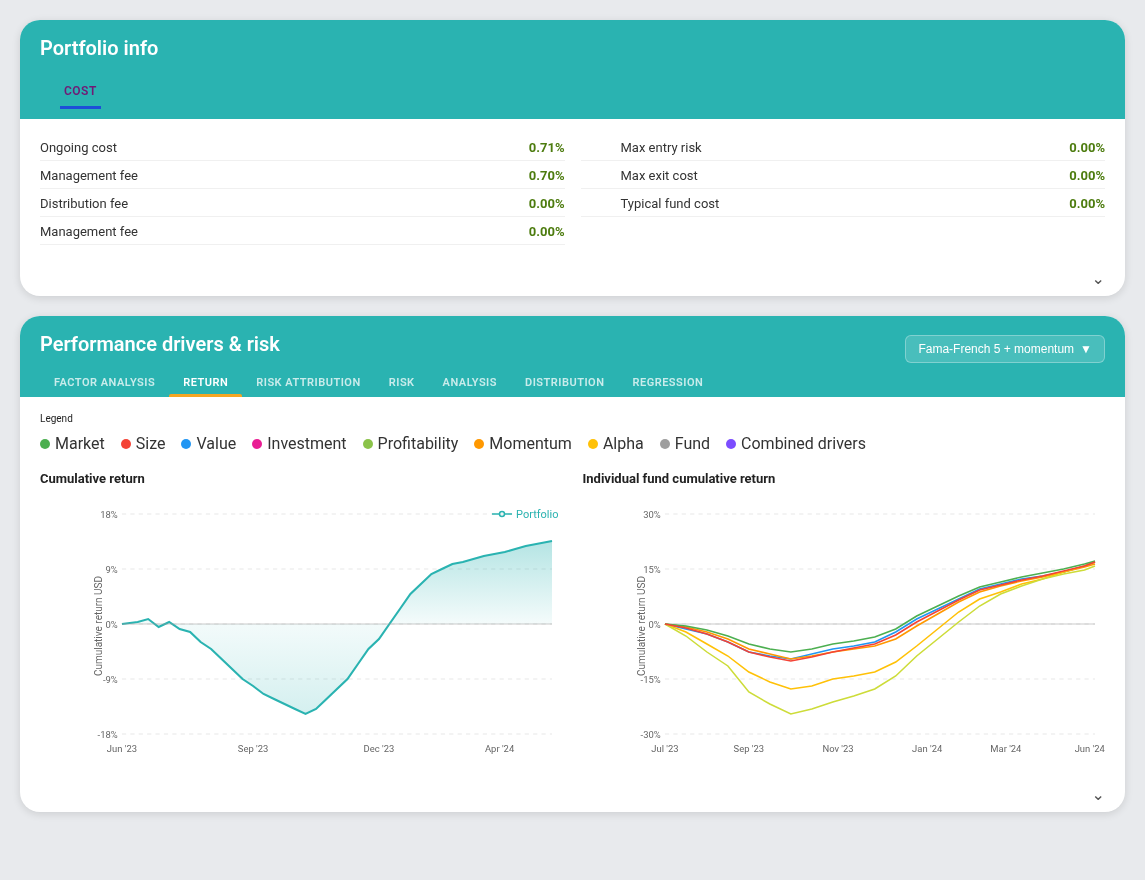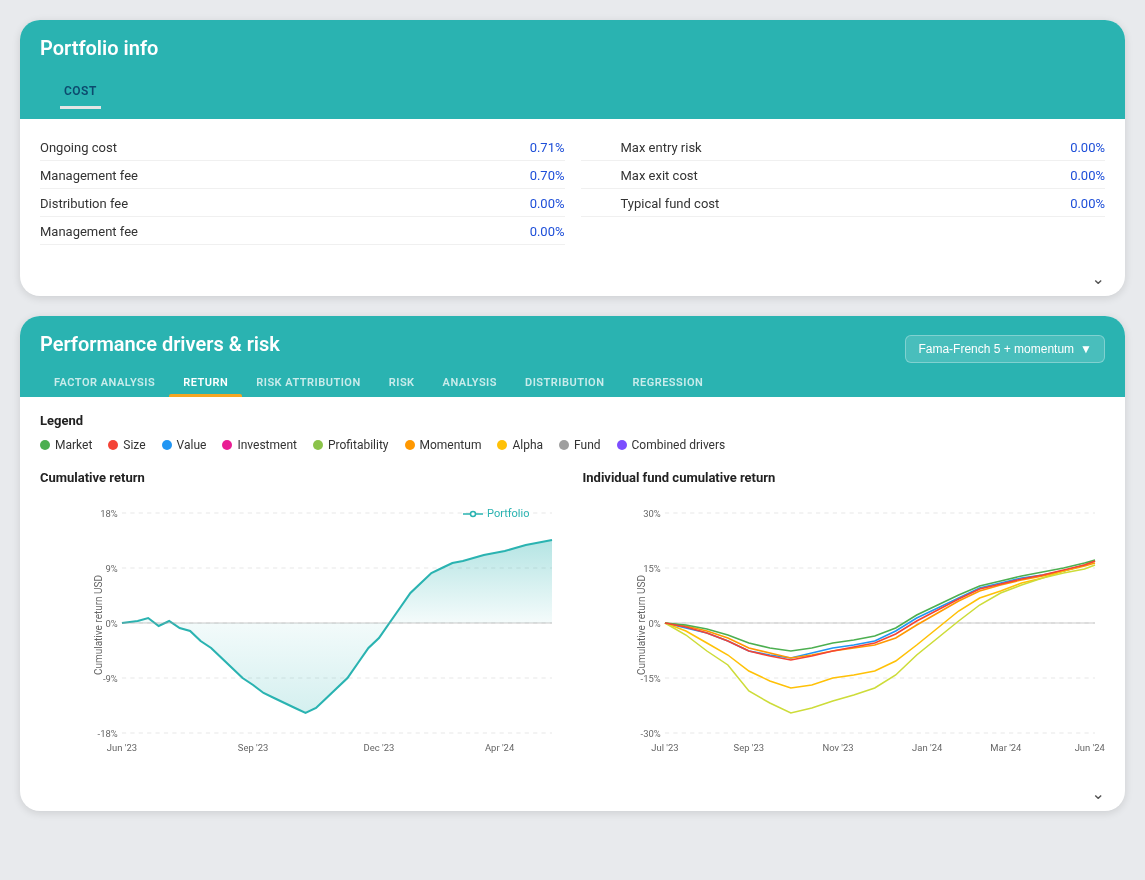--- a/index.html
+++ b/index.html
@@ -70,23 +70,23 @@
 
     
     .cost-tab {
       padding: 6px 20px 0;
       display: flex;
     }
 
     .cost-tab-item {
       font-size: 12px;
       font-weight: 600;
-      color: #0c4a6e;
+      color: #701a75;
       padding: 8px 4px;
-      border-bottom: 3px solid #e5e5e5;
+      border-bottom: 3px solid #1d4ed8;
       letter-spacing: 0.5px;
     }
 
     
     .info-table {
       padding: 16px 20px;
       display: grid;
       grid-template-columns: 1fr 1fr;
       gap: 16px;
     }
@@ -108,23 +108,23 @@
     .info-right .info-row {
       padding-left: 40px;
     }
 
     .info-label {
       color: #333;
       font-size: 13px;
     }
 
     .info-value {
-      color: #1d4ed8;
+      color: #4d7c0f;
       font-size: 13px;
-      font-weight: 400;
+      font-weight: 700;
     }
 
     .expand-btn {
       text-align: right;
       padding: 8px 20px;
       color: #555;
       font-size: 16px;
       cursor: pointer;
     }
 
@@ -149,38 +149,38 @@
       align-items: center;
       gap: 6px;
     }
 
     
     .legend-section {
       padding: 16px 20px 8px;
     }
 
     .legend-title {
-      font-size: 13px;
-      font-weight: 700;
+      font-size: 10px;
+      font-weight: 400;
       margin-bottom: 10px;
       color: #222;
     }
 
     .legend-items {
       display: flex;
       flex-wrap: wrap;
       gap: 16px;
       align-items: center;
     }
 
     .legend-item {
       display: flex;
       align-items: center;
       gap: 5px;
-      font-size: 12px;
+      font-size: 16px;
       color: #333;
     }
 
     .legend-dot {
       width: 10px;
       height: 10px;
       border-radius: 50%;
       flex-shrink: 0;
     }
 
@@ -330,21 +330,21 @@
       </div>
     </div>
   </div>
 
   <div class="charts-section">
 
     <div class="chart-container">
       <div class="chart-title">Cumulative return</div>
       <div class="chart-wrapper">
         <span class="chart-y-label">Cumulative return USD</span>
-        <div style="position:absolute;top:14px;right:33px;font-size:11px;color:#2ab3b1;display:flex;align-items:flex-end;gap:4px;z-index:2;">
+        <div style="position:absolute;top:14px;right:4px;font-size:11px;color:#2ab3b1;display:flex;align-items:flex-start;gap:4px;z-index:2;">
           <svg width="20" height="12">
               <line x1="0" y1="6" x2="8" y2="6" stroke="#2ab3b1" stroke-width="1.5"></line>
               <circle cx="10" cy="6" r="2.5" fill="none" stroke="#2ab3b1" stroke-width="1.5"></circle>
               <line x1="12" y1="6" x2="20" y2="6" stroke="#2ab3b1" stroke-width="1.5"></line>
             </svg>
           <span>Portfolio</span>
         </div>
         <svg class="chart-svg" viewBox="0 0 460 260" preserveAspectRatio="none">
 
           <defs>

